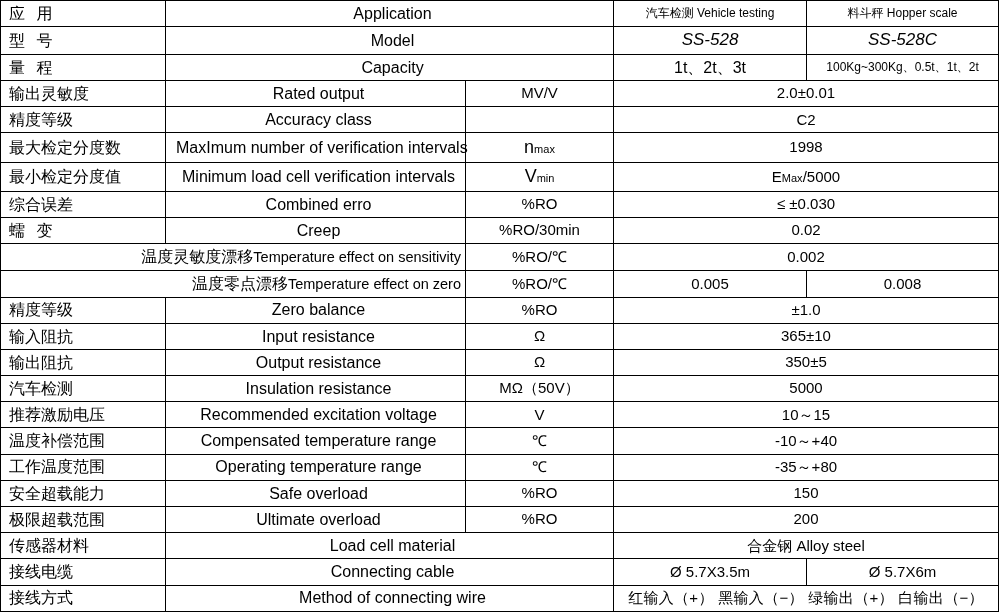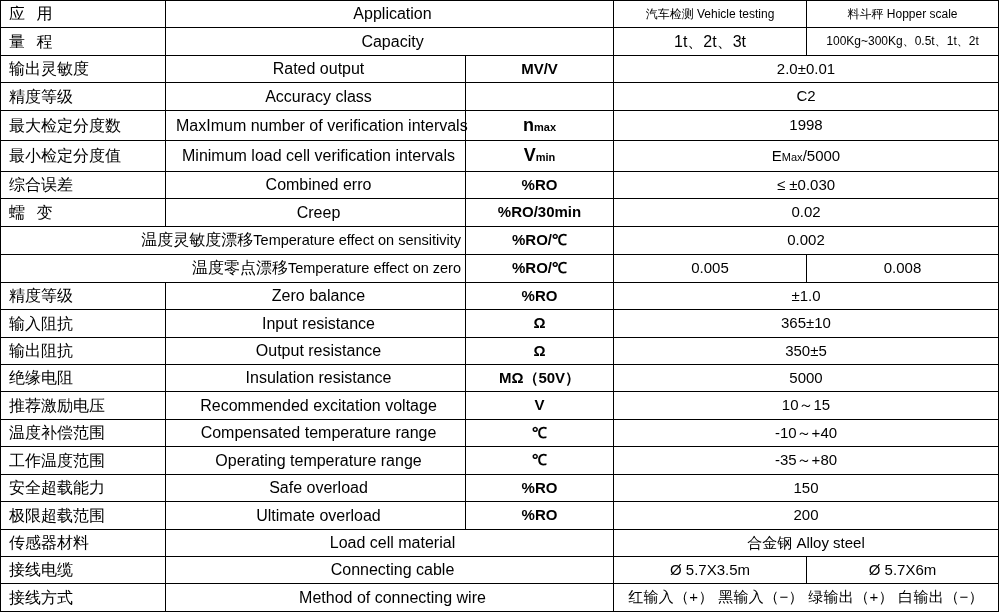--- a/index.html
+++ b/index.html
@@ -46,21 +46,20 @@
   td.en {
     font-size: 16px;
     text-align: center;
     padding-left: 10px;
     white-space: nowrap;
   }
   td.unit {
     font-size: 15px;
     text-align: center;
     white-space: nowrap;
-    font-weight: bold;
   }
   td.val {
     font-size: 15px;
     text-align: center;
     white-space: nowrap;
   }
   td.val.small {
     font-size: 12px;
   }
   td.val.italic {
@@ -100,20 +99,26 @@
   </colgroup>
   <tbody>
 
     <tr>
       <td class="cn spread">应    用</td>
       <td class="en" colspan="2">Application</td>
       <td class="val small">汽车检测  Vehicle  testing</td>
       <td class="val small">料斗秤  Hopper scale</td>
     </tr>
 
+    <tr>
+      <td class="cn spread">型    号</td>
+      <td class="en" colspan="2">Model</td>
+      <td class="val italic">SS-528</td>
+      <td class="val italic">SS-528C</td>
+    </tr>
 
     <tr>
       <td class="cn spread">量    程</td>
       <td class="en" colspan="2">Capacity</td>
       <td class="val big">1t、2t、3t</td>
       <td class="val small">100Kg~300Kg、0.5t、1t、2t</td>
     </tr>
 
     <tr>
       <td class="cn">输出灵敏度</td>
@@ -185,21 +190,21 @@
     </tr>
 
     <tr>
       <td class="cn">输出阻抗</td>
       <td class="en">Output resistance</td>
       <td class="unit">Ω</td>
       <td class="val" colspan="2">350±5</td>
     </tr>
 
     <tr>
-      <td class="cn">绝缘电阻</td>
+      <td class="cn">汽车检测</td>
       <td class="en">Insulation resistance</td>
       <td class="unit">MΩ（50V）</td>
       <td class="val" colspan="2">5000</td>
     </tr>
 
     <tr>
       <td class="cn">推荐激励电压</td>
       <td class="en">Recommended excitation voltage</td>
       <td class="unit">V</td>
       <td class="val" colspan="2">10～15</td>

